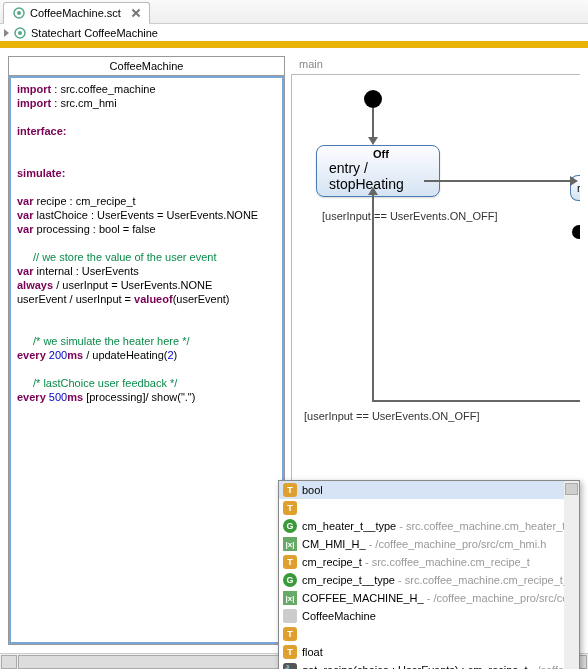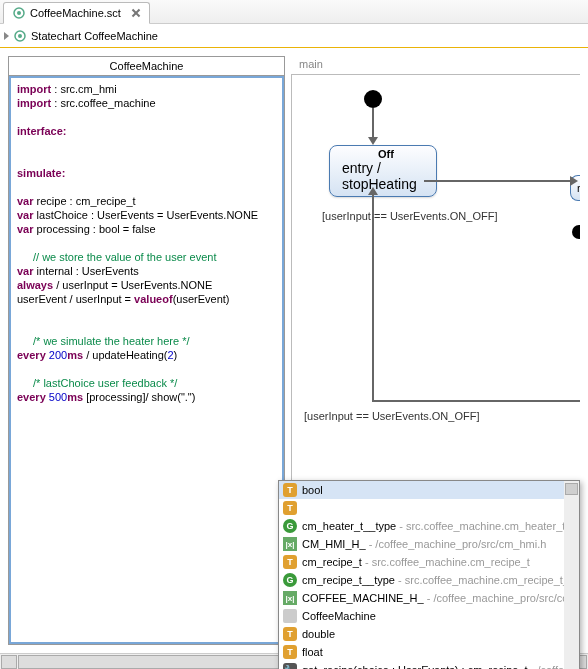--- a/index.html
+++ b/index.html
@@ -6,21 +6,21 @@
   body { font-family: Tahoma, Arial, sans-serif; font-size: 11px; background: #fff; color: #000; width: 588px; height: 669px; overflow: hidden; position: relative; }
 
   .tab-bar { height: 24px; background: linear-gradient(#fafafa, #eee); border-bottom: 1px solid #ccc; display: flex; align-items: center; padding-left: 3px; }
   .tab { background: #fff; border: 1px solid #bbb; border-bottom: 1px solid #fff; padding: 3px 8px; display: flex; align-items: center; gap: 4px; position: relative; top: 1px; border-radius: 3px 3px 0 0; }
   .tab .icon { width: 14px; height: 14px; }
   .tab .close { width: 10px; height: 10px; margin-left: 6px; position: relative; }
   .tab .close::before, .tab .close::after { content:""; position:absolute; left:4px; top:0; width:2px; height:10px; background:#777; }
   .tab .close::before { transform: rotate(45deg); }
   .tab .close::after { transform: rotate(-45deg); }
 
-  .breadcrumb { height: 24px; border-bottom: 1px solid #eab308; display: flex; align-items: center; padding: 0 4px; gap: 4px; }
+  .breadcrumb { height: 24px; border-bottom: 7px solid #eab308; display: flex; align-items: center; padding: 0 4px; gap: 4px; }
   .breadcrumb .tri { width: 0; height: 0; border-top: 4px solid transparent; border-bottom: 4px solid transparent; border-left: 5px solid #888; }
   .breadcrumb .icon { width: 14px; height: 14px; }
 
   .workspace { display: flex; height: calc(669px - 24px - 24px - 16px); position: relative; }
 
   .left-panel { width: 277px; border: 1px solid #999; margin: 8px 0 8px 8px; display: flex; flex-direction: column; }
   .left-title { text-align: center; padding: 3px; border-bottom: 1px solid #999; }
   .code-area { border: 2px solid #79a7d8; margin: 0; padding: 4px 6px; font-family: Tahoma, sans-serif; font-size: 11px; line-height: 14px; overflow: hidden; flex: 1; }
   .kw { color: #7a0055; font-weight: bold; }
   .cmt { color: #0a8a4a; margin-left: 16px; }
@@ -85,22 +85,22 @@
       <circle class="inner" cx="7" cy="7" r="2"></circle>
     </svg>
   <span>Statechart CoffeeMachine</span>
 </div>
 
 <div class="workspace">
 
   <div class="left-panel">
     <div class="left-title">CoffeeMachine</div>
     <div class="code-area" id="code-area">
+        <div><span class="kw">import</span><span> : src.coffee_machine</span></div>
         <div><span class="kw">import</span><span> : src.cm_hmi</span></div>
-        <div><span class="kw">import</span><span> : src.coffee_machine</span></div>
         <div>&nbsp;</div>
         <div><span class="kw">interface:</span></div>
         <div>&nbsp;</div>
         <div>&nbsp;</div>
         <div><span class="kw">simulate:</span></div>
         <div>&nbsp;</div>
         <div><span class="kw">var</span><span> recipe : cm_recipe_t</span></div>
         <div><span class="kw">var</span><span> lastChoice : UserEvents = UserEvents.NONE</span></div>
         <div><span class="kw">var</span><span> processing : bool = false</span></div>
         <div>&nbsp;</div>
@@ -119,21 +119,21 @@
   </div>
 
   <div class="right-panel">
     <div class="region-label">main</div>
     <div class="region-box">
 
       <div class="initial-dot" style="left:72px; top:15px;"></div>
       <div class="arrow-v" style="left:80px; top:33px; height:30px;"></div>
       <div class="arrow-head-down" style="left:76px; top:62px;"></div>
 
-      <div class="state-box" style="left:37px; top:70px; width:108px;padding-left:12px;">
+      <div class="state-box" style="left:24px; top:70px; width:124px;padding-left:12px;">
         <div class="state-name">Off</div>
         <div class="state-body">entry /</div>
         <div class="state-body">stopHeating</div>
       </div>
 
       <div class="cutoff-state" style="top:100px;">
         <span>r</span>
       </div>
       <div class="initial-dot" style="right:-6px; top:150px; width:14px; height:14px;"></div>
 
@@ -179,21 +179,20 @@
     <div class="ac-row">
       <span class="ac-icon ic-x">|x|</span>
       <span class="ac-text"><span>COFFEE_MACHINE_H_</span><span class="ac-hint"> - /coffee_machine_pro/src/coffee_…</span></span>
     </div>
     <div class="ac-row">
       <span class="ac-icon ic-sq"></span>
       <span class="ac-text"><span>CoffeeMachine</span></span>
     </div>
     <div class="ac-row">
       <span class="ac-icon ic-t">T</span>
-      <span class="ac-text"><span>double</span></span>
     </div>
     <div class="ac-row">
       <span class="ac-icon ic-t">T</span>
       <span class="ac-text"><span>float</span></span>
     </div>
     <div class="ac-row">
       <span class="ac-icon ic-w">🔧</span>
       <span class="ac-text"><span>get_recipe(choice : UserEvents) : cm_recipe_t</span><span class="ac-hint"> - /coffee_m…</span></span>
     </div>
     <div class="ac-scrollbar">

